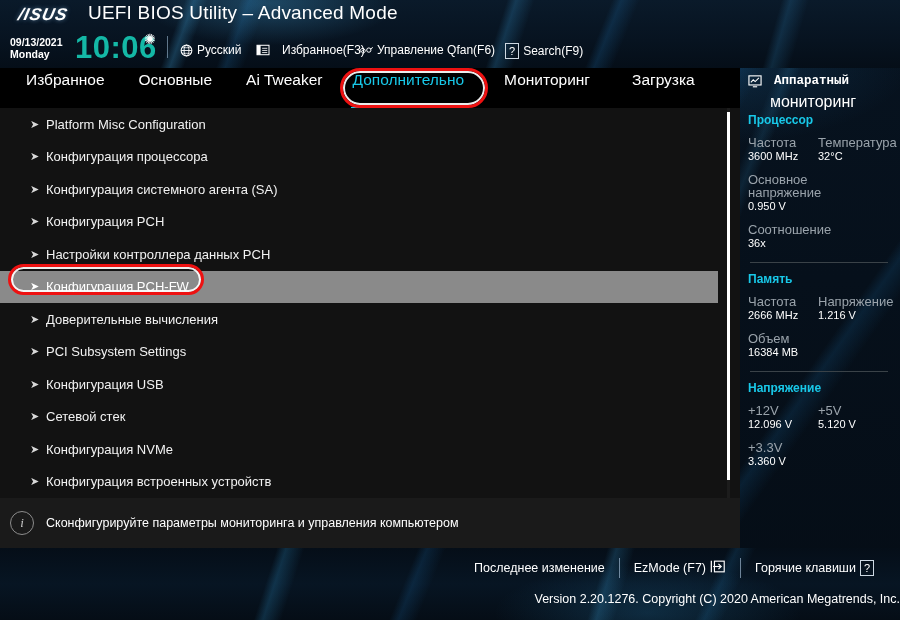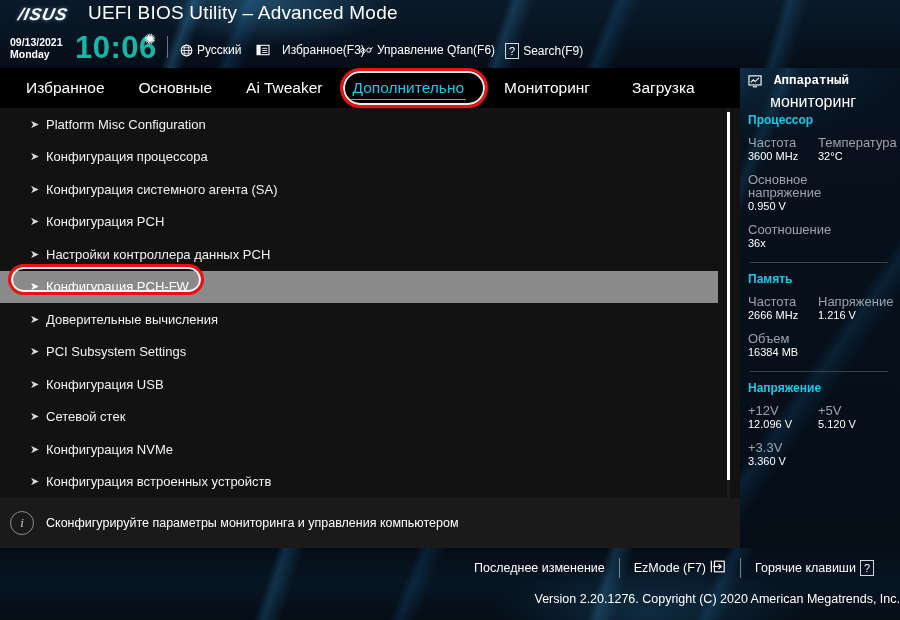--- a/index.html
+++ b/index.html
@@ -83,21 +83,21 @@
     position: absolute; top: 43px;
     font-size: 12px; color: #ffffff; white-space: nowrap;
     display: flex; align-items: center; gap: 4px;
   }
   .hdr-item svg { display: block; }
 
   
   .tabbar {
     position: absolute; top: 68px; left: 0; width: 740px; height: 40px;
     background: #000000;
-    display: flex; align-items: center;
+    display: flex; 
   }
   .tab {
     font-size: 15.5px; color: #ffffff; white-space: nowrap;
     position: relative; padding: 3px 2px;
   }
   .tab.active { color: #18c8e8; }
   .tab.active::after {
     content: ""; position: absolute; left: 0; right: 0; bottom: 0px;
     height: 1.5px; background: #18c8e8;
   }

